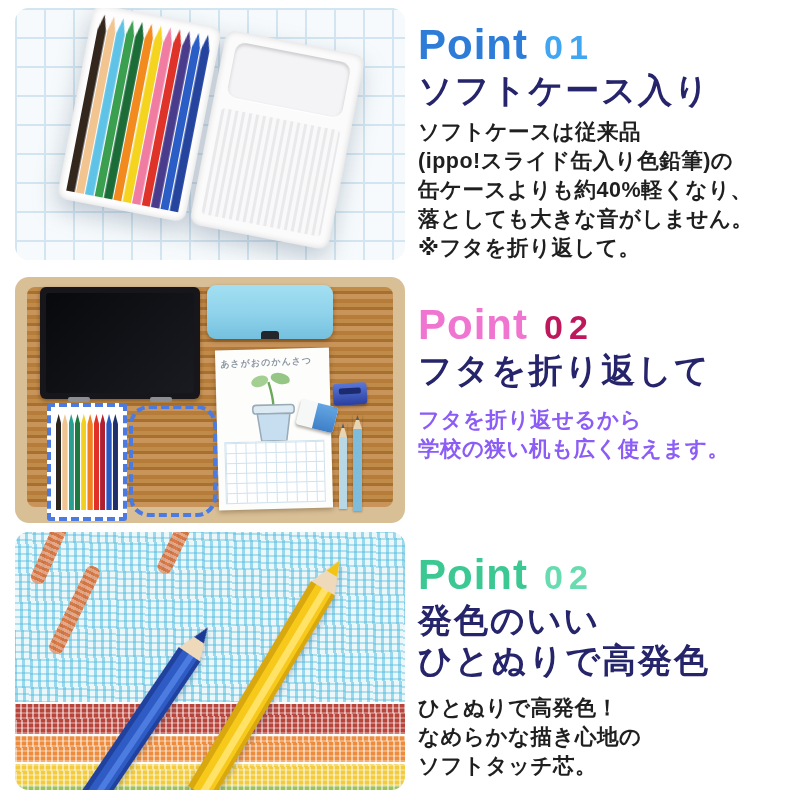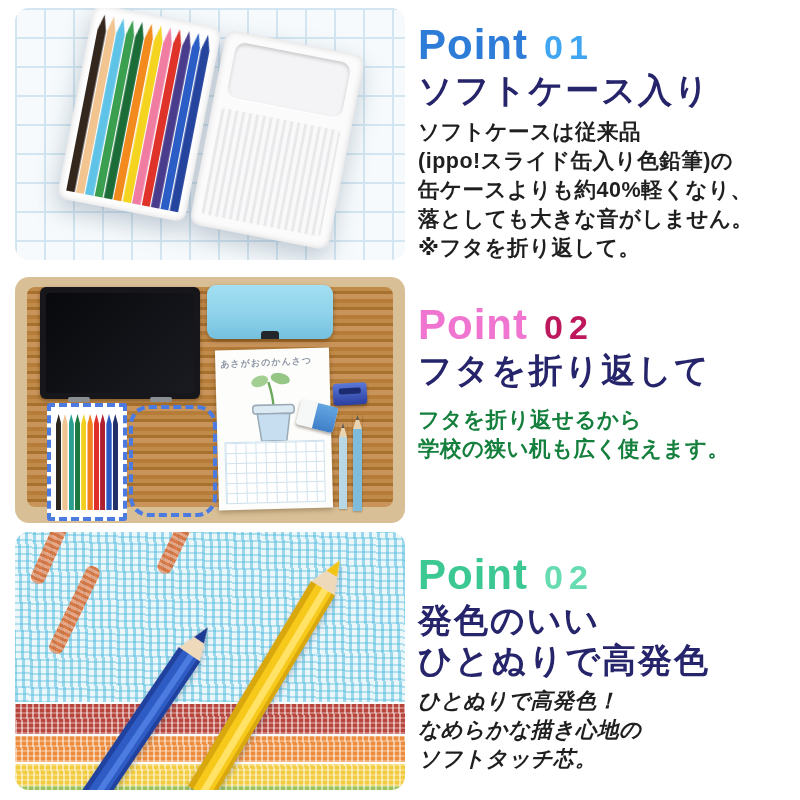--- a/index.html
+++ b/index.html
@@ -107,21 +107,21 @@
   .body-yellow{background:linear-gradient(90deg,#d9a70e 0 6px,#f6c91a 6px 13px,#ffe266 13px 20px,#f6c91a 20px 24px,#d9a70e 24px);}
 
   
   .section{position:absolute;left:418px;width:372px;}
   #text1{top:20px;} #text2{top:300px;} #text3{top:550px;}
   .point-row{display:flex;align-items:baseline;gap:16px;height:50px;line-height:50px;}
   .pword{font-size:42px;font-weight:bold;letter-spacing:1px;}
   .pnum{font-size:34px;font-weight:bold;letter-spacing:6px;}
   .heading{margin:0;font-size:34px;font-weight:bold;line-height:40px;letter-spacing:2px;}
   .body-text{margin:0;font-size:21.5px;font-weight:bold;line-height:29px;letter-spacing:0.5px;}
-  .mt8{margin-top:8px;} .mt14{margin-top:7px;font-style:italic;} .mt16{margin-top:16px;}
+  .mt8{margin-top:8px;} .mt14{margin-top:14px;} .mt16{margin-top:16px;}
   .bl{display:block;}
 </style>
 </head>
 <body>
 
 <div class="page">
 
   <figure class="photo" id="img1">
     <div class="grid-bg"></div>
     <div class="case-wrap">
@@ -239,21 +239,21 @@
   </section>
 
   <section class="section" id="text2">
     <div class="point-row">
       <span class="pword" style="color: rgb(239, 117, 208);">Point</span>
       <span class="pnum" style="color: #be185d;">02</span>
     </div>
     <h2 class="heading" style="color: rgb(38, 36, 106);">
       <span class="bl">フタを折り返して</span>
     </h2>
-    <p class="body-text mt16" style="color: #15803d;">
+    <p class="body-text mt16" style="color: #8b5cf6;">
       <span class="bl">フタを折り返せるから</span>
       <span class="bl">学校の狭い机も広く使えます。</span>
     </p>
   </section>
 
   <section class="section" id="text3">
     <div class="point-row">
       <span class="pword" style="color: rgb(60, 200, 146);">Point</span>
       <span class="pnum" style="color: rgb(102, 220, 176);">02</span>
     </div>

